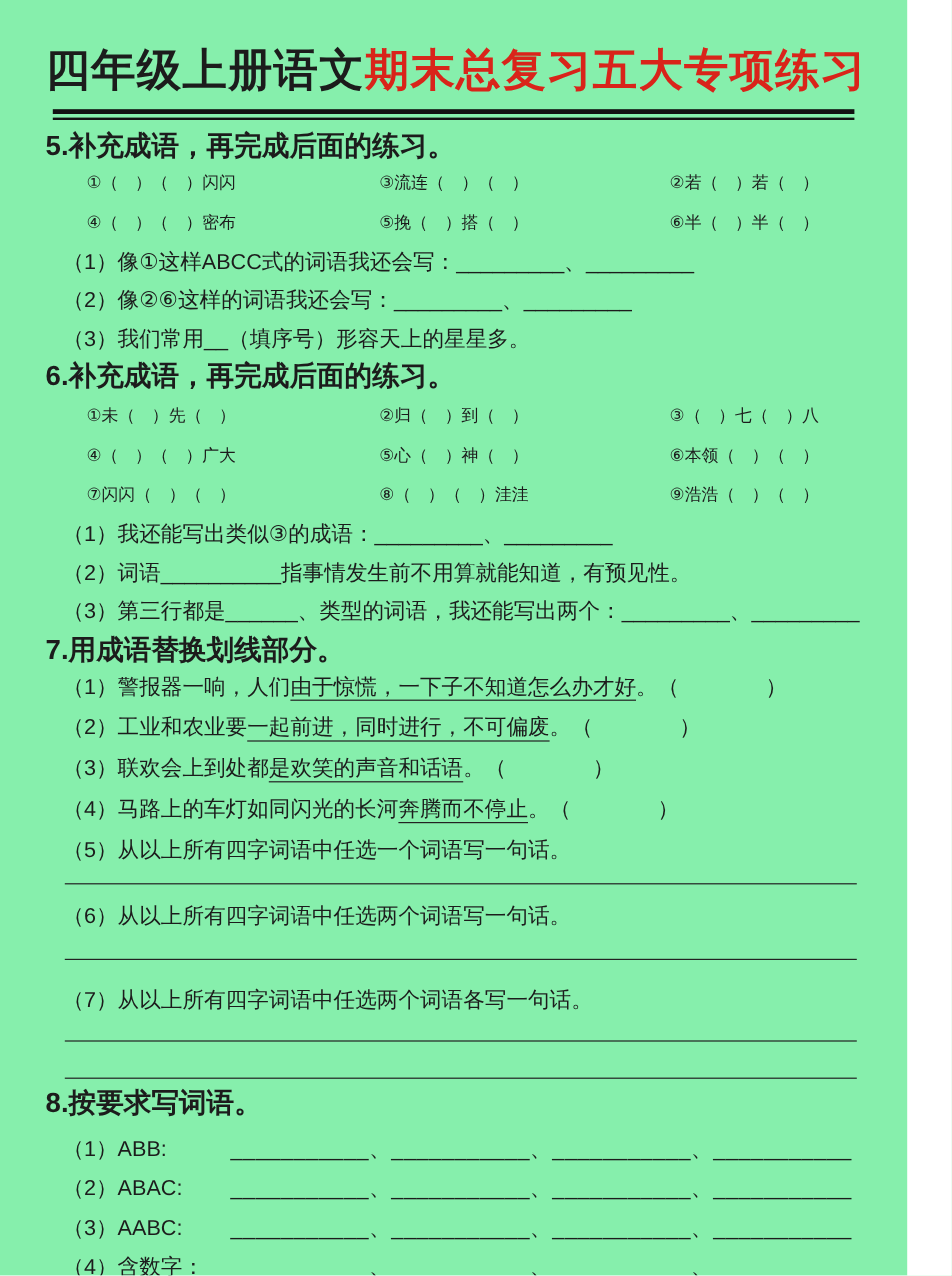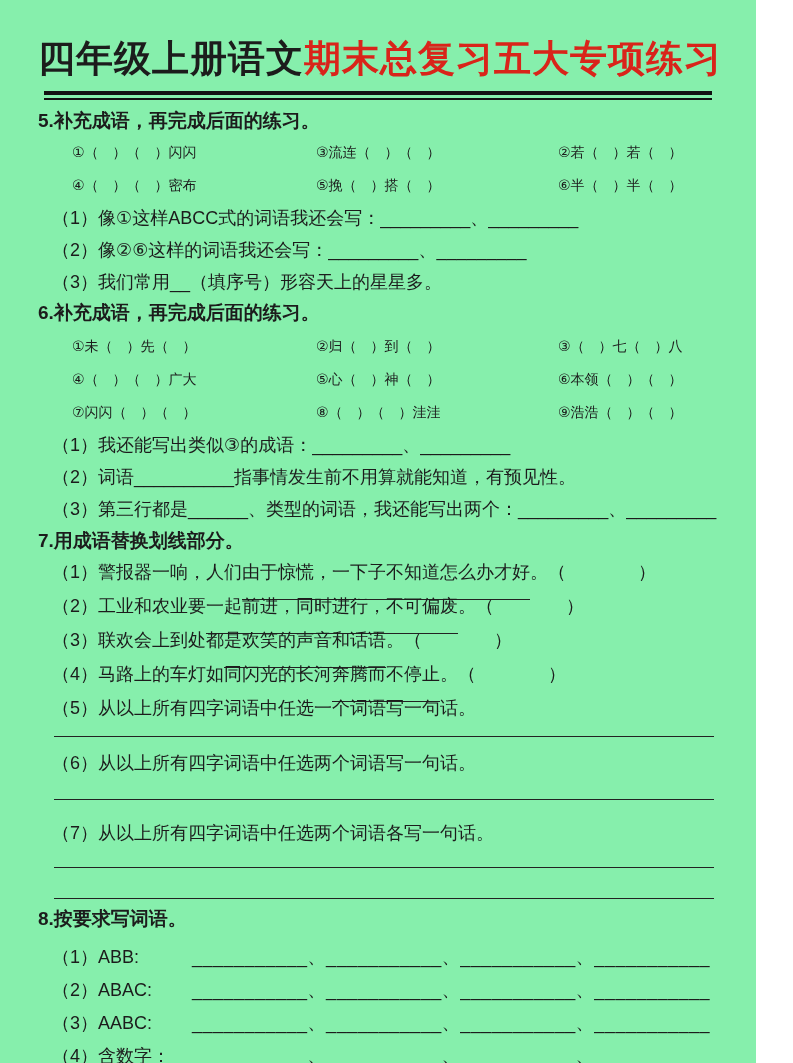--- a/index.html
+++ b/index.html
@@ -27,21 +27,21 @@
   .title-rule {
     margin:7px 4px 0 6px;
     height:3px;
     border-top:4px solid #111;
     border-bottom:2px solid #111;
   }
 
   
   .sec-heading {
     margin-top:8px;
-    font-size:19px;
+    font-size:23px;
     font-weight:700;
     line-height:26px;
   }
   .sec-heading.h6 { margin-top:0; line-height:30px; }
   .sec-heading.h7 { margin-top:2px; line-height:28px; }
   .sec-heading.h8 { margin-top:6px; line-height:28px; }
 
   
   .idiom-grid {
     display:grid;
@@ -56,21 +56,21 @@
   
   .qline {
     padding-left:14px;
     font-size:18px;
     line-height:32px;
     white-space:nowrap;
   }
   .s7-item { line-height:34px; }
   .ul {
     border-bottom:1.6px solid #222;
-    padding-bottom:17px;
+    padding-bottom:1px;
   }
   .item6 { margin-top:9px; }
   .item7 { margin-top:16px; }
 
   
   .answer-line {
     border-top:1.6px solid #222;
     margin-left:16px;
     margin-right:2px;
     height:0;

